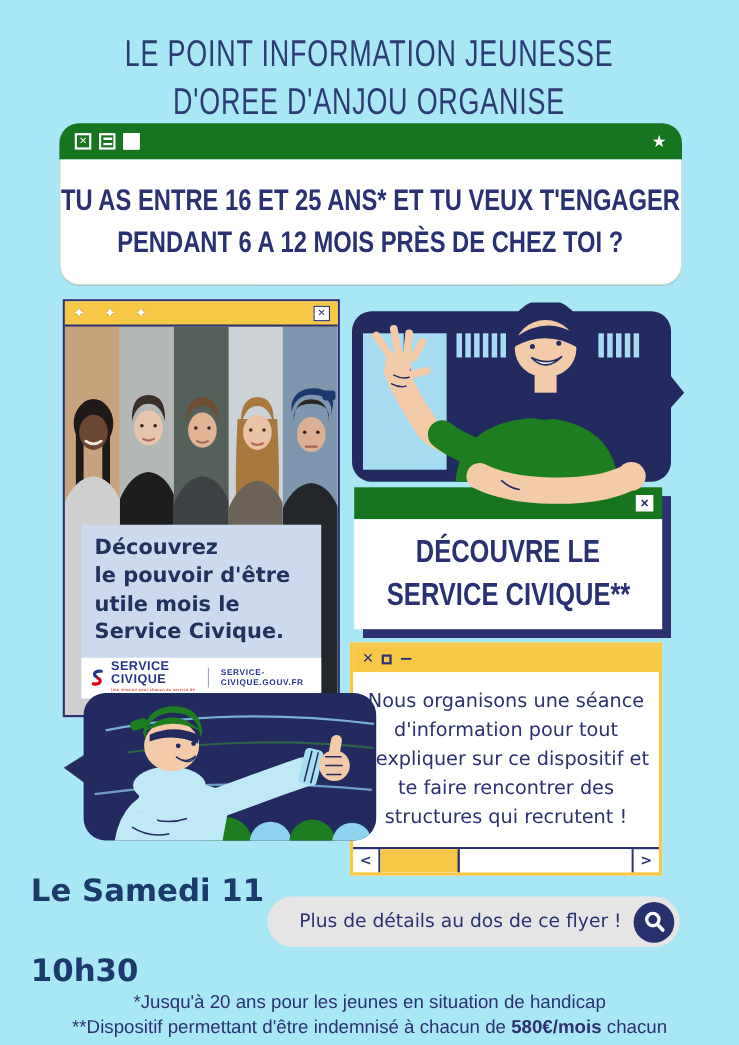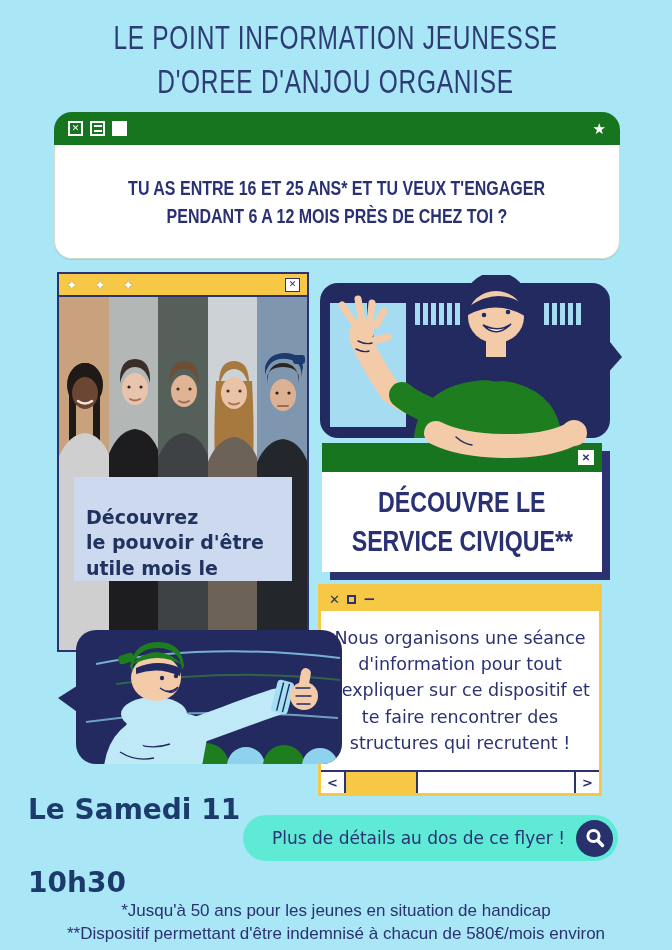--- a/index.html
+++ b/index.html
@@ -5,21 +5,21 @@
   * { margin:0; padding:0; box-sizing:border-box; }
   html,body { background:#7fcfe8; }
   #flyer {
     position:relative; width:672px; height:950px; margin:0 auto;
     background:#a9e6f6; overflow:hidden;
     font-family:"DejaVu Sans", sans-serif; color:#2b3171;
   }
   .cond { display:inline-block; transform:scaleX(.8); transform-origin:center; white-space:nowrap; }
 
   
-  .title-block { position:absolute; top:16px; left:0; width:100%; text-align:center;
+  .title-block { position:absolute; top:28px; left:0; width:100%; text-align:center;
     font-family:"Liberation Sans", sans-serif; font-size:34px; font-weight:400;
     color:#2d3c74; line-height:1.28; letter-spacing:1px; }
   .title-block .cond{ transform:scaleX(.72); }
 
   
   .q-window { position:absolute; left:54px; top:112px; width:566px; height:147px;
     border-radius:18px; z-index:1; display:flex; flex-direction:column;
     box-shadow:0 1px 0 rgba(40,60,70,.15);}
   .q-bar { height:33px; background:#17741f; border-radius:18px 18px 0 0;
     display:flex; align-items:center; padding:0 14px; gap:7px; }
@@ -27,38 +27,38 @@
     align-items:center; justify-content:center; color:#fff; font-size:9px; line-height:1;
     font-family:"Liberation Sans", sans-serif; }
   .q-ctl.solid { background:#fff; }
   .q-ctl .bars { width:8px; height:7px;
     background:linear-gradient(#fff 0 2px, transparent 2px 5px, #fff 5px 7px); }
   .q-star { margin-left:auto; color:#fff; font-size:15px; }
   .q-body { flex:1; background:#fff; border:1px solid #cfe0cf; border-top:none;
     border-radius:0 0 18px 18px; display:flex; flex-direction:column;
     align-items:center; justify-content:center; text-align:center;
     font-family:"Liberation Sans", sans-serif; font-weight:bold;
-    font-size:20px; color:#2a3173; line-height:1.4; }
+    font-size:27px; color:#2a3173; line-height:1.4; }
 
   
   .photo-window { position:absolute; left:57px; top:272px; width:252px; height:380px;
     border:2px solid #2b3171; background:#fff; z-index:2; }
   .pw-bar { height:23px; background:#f6c845; border-bottom:2px solid #2b3171;
     display:flex; align-items:center; padding:0 7px; }
   .pw-sparkles { color:#fff; font-size:14px; letter-spacing:6px; line-height:1;
     text-shadow:0 0 1px #6b5a10; }
   .pw-close { margin-left:auto; width:15px; height:14px; background:#fff;
     border:1.5px solid #2b3171; color:#2b3171; font-size:9px; line-height:1;
     display:flex; align-items:center; justify-content:center;
     font-family:"Liberation Sans", sans-serif; }
   .pw-photo { position:relative; height:353px; display:flex; overflow:hidden; }
   .strip { flex:1; position:relative; overflow:hidden; }
   .strip svg { position:absolute; bottom:0; left:0; }
   .pw-card { position:absolute; left:15px; right:15px; top:180px; background:#ccd9ee;
-    padding:28px 12px 0 12px; z-index:3; }
+    padding:9px 12px 0 12px; z-index:3; }
   .pw-card-text { font-size:19px; font-weight:bold; color:#20325e; line-height:1.34; }
   .logo-bar { margin-top:10px; margin-left:-12px; margin-right:-12px; height:37px;
     background:#fff; display:flex; align-items:center; padding:0 8px; gap:6px; }
   .logo-name { font-family:"Liberation Sans", sans-serif; font-weight:bold;
     font-size:11.5px; color:#26348b; letter-spacing:.4px; line-height:1.1; }
   .logo-tag { font-size:3.5px; color:#e1000f; letter-spacing:.2px; }
   .logo-div { width:1px; height:18px; background:#9aa6c0; margin:0 5px; }
   .logo-url { font-family:"Liberation Sans", sans-serif; font-weight:bold;
     font-size:7.5px; color:#26348b; letter-spacing:.6px; }
 
@@ -100,31 +100,31 @@
 
   
   .buddy { position:absolute; left:56px; top:626px; width:292px; height:152px; z-index:4; }
 
   
   .date-block { position:absolute; left:28px; top:792px; width:222px; 
     font-size:28px; font-weight:bold; color:#1c3a6b; line-height:1.3; }
 
   
   .bubble { position:absolute; left:243px; top:815px; width:375px; height:46px;
-    background:#5eead4; border-radius:24px; display:flex; align-items:center;
+    background:#e5e5e5; border-radius:24px; display:flex; align-items:center;
     padding:0 5px 0 18px; z-index:1; }
   .bubble-text { font-size:17px; color:#2b3171; flex:1; text-align:center; }
   .bubble-zoom { width:37px; height:37px; border-radius:50%; background:#28306e;
     display:flex; align-items:center; justify-content:center; flex:0 0 auto; }
 
   
   .footnotes { position:absolute; bottom:5px; left:0; width:100%; text-align:center;
     font-family:"Liberation Sans", sans-serif; font-size:17px; color:#2b3171;
     line-height:1.32; }
-  .footnotes b { font-weight:normal; }
+  .footnotes b { font-weight:bold; }
 </style>
 </head>
 <body>
 
 <div id="flyer">
 
   <div class="title-block">
     <span class="cond">LE POINT INFORMATION JEUNESSE</span><br>
     <span class="cond">D'OREE D'ANJOU ORGANISE</span>
   </div>
@@ -202,20 +202,33 @@
           <circle cx="20" cy="96" r="1.6" fill="#2c2014"></circle>
             <circle cx="32" cy="96" r="1.6" fill="#2c2014"></circle>
           <path d="M21,109 l10,0" stroke="#a06a50" stroke-width="2" fill="none" stroke-linecap="round"></path>
         </svg>
       </div>
       <div class="pw-card">
         <div class="pw-card-text">
           <span>Découvrez</span><br>
           <span>le pouvoir d'être</span><br>
           <span>utile mois le</span><br>
+          <span>Service Civique.</span>
+        </div>
+        <div class="logo-bar">
+          <svg width="18" height="24" viewBox="0 0 18 24">
+            <path d="M14,4 C5,3 3,9 8,11" stroke="#26348b" stroke-width="4" fill="none" stroke-linecap="round"></path>
+            <path d="M4,20 C13,21 15,15 10,13" stroke="#e1000f" stroke-width="4" fill="none" stroke-linecap="round"></path>
+          </svg>
+          <div>
+            <div class="logo-name">SERVICE CIVIQUE</div>
+            <div class="logo-tag">Une mission pour chacun au service de tous</div>
+          </div>
+          <div class="logo-div"></div>
+          <div class="logo-url">SERVICE-CIVIQUE.GOUV.FR</div>
         </div>
       </div>
     </div>
   </div>
 
   <div class="hero">
     <svg width="306" height="188" viewBox="0 0 306 188">
       <polygon points="288,62 304,82 288,100" fill="#232a60"></polygon>
       <rect x="2" y="8" width="290" height="155" rx="18" fill="#232a60"></rect>
       <rect x="12" y="28" width="76" height="124" fill="#a6dcf2"></rect>
@@ -348,17 +361,17 @@
     <span class="bubble-text">Plus de détails au dos de ce flyer !</span>
     <span class="bubble-zoom">
       <svg width="22" height="22" viewBox="0 0 22 22">
         <circle cx="9.5" cy="9" r="5.6" fill="none" stroke="#fff" stroke-width="3"></circle>
         <line x1="13.8" y1="13.5" x2="18.5" y2="18.5" stroke="#fff" stroke-width="3.4" stroke-linecap="round"></line>
       </svg>
     </span>
   </div>
 
   <div class="footnotes">
-    <div>*Jusqu'à 50 ans pour les jeunes en situation de handicap</div>
-    <div><span>**Dispositif permettant d'être indemnisé à chacun de </span><b>580€/mois</b><span> environ</span></div>
+    <div>*Jusqu'à 20 ans pour les jeunes en situation de handicap</div>
+    <div><span>**Dispositif permettant d'être indemnisé à chacun de </span><b>580€/mois</b><span> chacun</span></div>
   </div>
 
 </div>
 
 </body></html>

